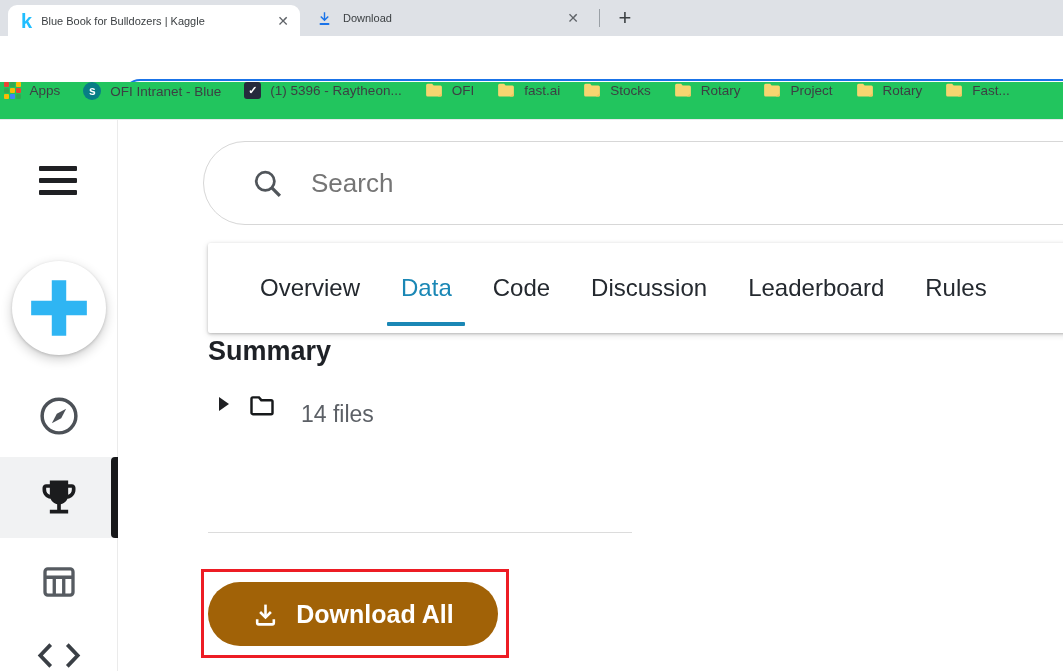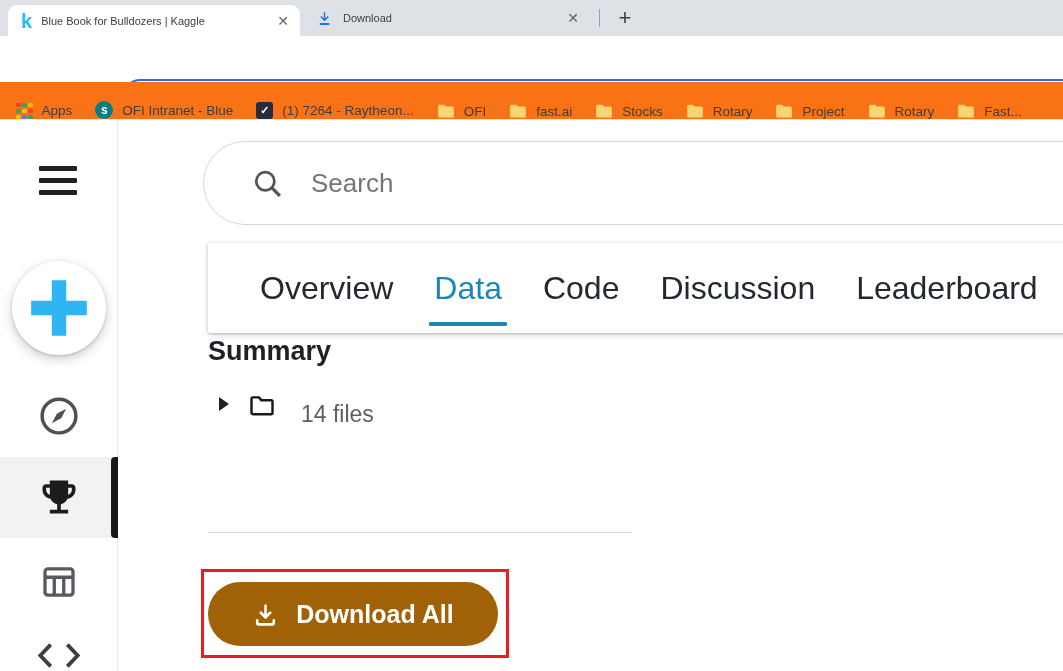--- a/index.html
+++ b/index.html
@@ -21,22 +21,22 @@
     align-items: center; justify-content: center; font-size: 22px; font-weight: 400; color: #3c4043; }
 
   
   .toolbar { position: absolute; top: 36px; left: 0; right: 0; height: 46px; background: #fff; }
   .navbtn { position: absolute; top: 49px; width: 24px; height: 24px; }
   .omnibox { position: absolute; left: 123px; top: 43px; right: -40px; height: 34px; background: #fff;
     border: 2.5px solid #1a73e8; border-radius: 17px; display: flex; align-items: center; gap: 11px; padding-left: 13px; }
   .url-text { font-size: 15.5px; color: #1b1d1f; background: #aecbfa; padding: 2.5px 3px; white-space: nowrap; }
 
   
-  .bookmarks { position: absolute; top: 82px; left: 0; right: 0; height: 38px; background: #f97316;
-    border-bottom: 1px solid #e7e9ec; display: flex; align-items: flex-end; gap: 23px; padding-left: 16px;
+  .bookmarks { position: absolute; top: 82px; left: 0; right: 0; height: 38px; background: #22c55e;
+    border-bottom: 1px solid #e7e9ec; display: flex; align-items: flex-start; gap: 23px; padding-left: 4px;
     overflow: hidden; white-space: nowrap; }
   .bm { display: flex; align-items: center; gap: 9px; font-size: 13.5px; color: #3c4043; flex: none; }
   .apps-grid { display: grid; grid-template-columns: repeat(3, 4.5px); grid-template-rows: repeat(3, 4.5px); gap: 1.5px; }
   .apps-grid i { display: block; border-radius: 1px; }
   .sp-icon { width: 18px; height: 18px; border-radius: 50%; background: #087d85; color: #fff; font-weight: bold;
     font-size: 12px; display: flex; align-items: center; justify-content: center; }
   .check-icon { width: 17px; height: 17px; border-radius: 3px; background: #262b3d; color: #fff;
     font-size: 11px; font-weight: bold; display: flex; align-items: center; justify-content: center; }
 
   
@@ -57,21 +57,21 @@
   .main { position: absolute; left: 119px; top: 0; right: 0; bottom: 0; }
   .search-pill { position: absolute; left: 84px; top: 21px; right: -50px; height: 84px;
     border: 1.6px solid #d7d7d7; border-radius: 42px; display: flex; align-items: center; gap: 27px; padding-left: 47px; background: #fff; }
   .search-pill input { border: none; outline: none; font-size: 26px; color: #444; flex: 1;
     font-family: "Liberation Sans", sans-serif; background: transparent; }
   .search-pill input::placeholder { color: #757575; opacity: 1; }
 
   .tabs-card { position: absolute; left: 89px; top: 123px; right: -12px; height: 90px; background: #fff;
     border-radius: 2px; box-shadow: 0 1px 3px rgba(0,0,0,.22), 0 2px 7px rgba(0,0,0,.12);
     display: flex; align-items: center; gap: 41px; padding-left: 52px; }
-  .ktab { font-size: 32px; color: #24292f; height: 100%; display: flex; align-items: center; position: relative; flex: none; justify-content: center; }
+  .ktab { font-size: 24px; color: #24292f; height: 100%; display: flex; align-items: center; position: relative; flex: none; justify-content: center; }
   .ktab.active { color: #1a87b5; }
   .ktab .underline { display: none; }
   .ktab.active .underline { display: block; position: absolute; left: 50%; transform: translateX(-50%);
     bottom: 7px; width: 78px; height: 4px; background: #1a87b5; border-radius: 1px; }
 
   .summary-h { position: absolute; left: 89px; top: 216px; font-size: 27px; font-weight: bold; color: #1e2126; }
   .sum-row { position: absolute; left: 100px; height: 36px; display: flex; align-items: center; gap: 19px; }
   .row-files { top: 266px; }
   .row-cols { top: 334px; }
   .caret { width: 0; height: 0; border-left: 10px solid #1f2023; border-top: 7px solid transparent;
@@ -141,21 +141,21 @@
           <i style="background:#34a853"></i>
         </span>
       <span>Apps</span>
     </div>
     <div class="bm">
       <span class="sp-icon">s</span>
       <span>OFI Intranet - Blue</span>
     </div>
     <div class="bm">
       <span class="check-icon">✓</span>
-      <span>(1) 7264 - Raytheon...</span>
+      <span>(1) 5396 - Raytheon...</span>
     </div>
     <div class="bm">
       <svg width="18" height="16" viewBox="0 0 24 20">
           <path d="M1.5 3.5A2 2 0 0 1 3.5 1.5h6l2 2.5h9a2 2 0 0 1 2 2v10.5a2 2 0 0 1-2 2h-17a2 2 0 0 1-2-2V3.5z" fill="#f7d570"></path>
           <path d="M17 18.5h3.5a2 2 0 0 0 2-2V14l-5.5 4.5z" fill="#efc75e"></path>
         </svg>
       <span>OFI</span>
     </div>
     <div class="bm">
       <svg width="18" height="16" viewBox="0 0 24 20">

